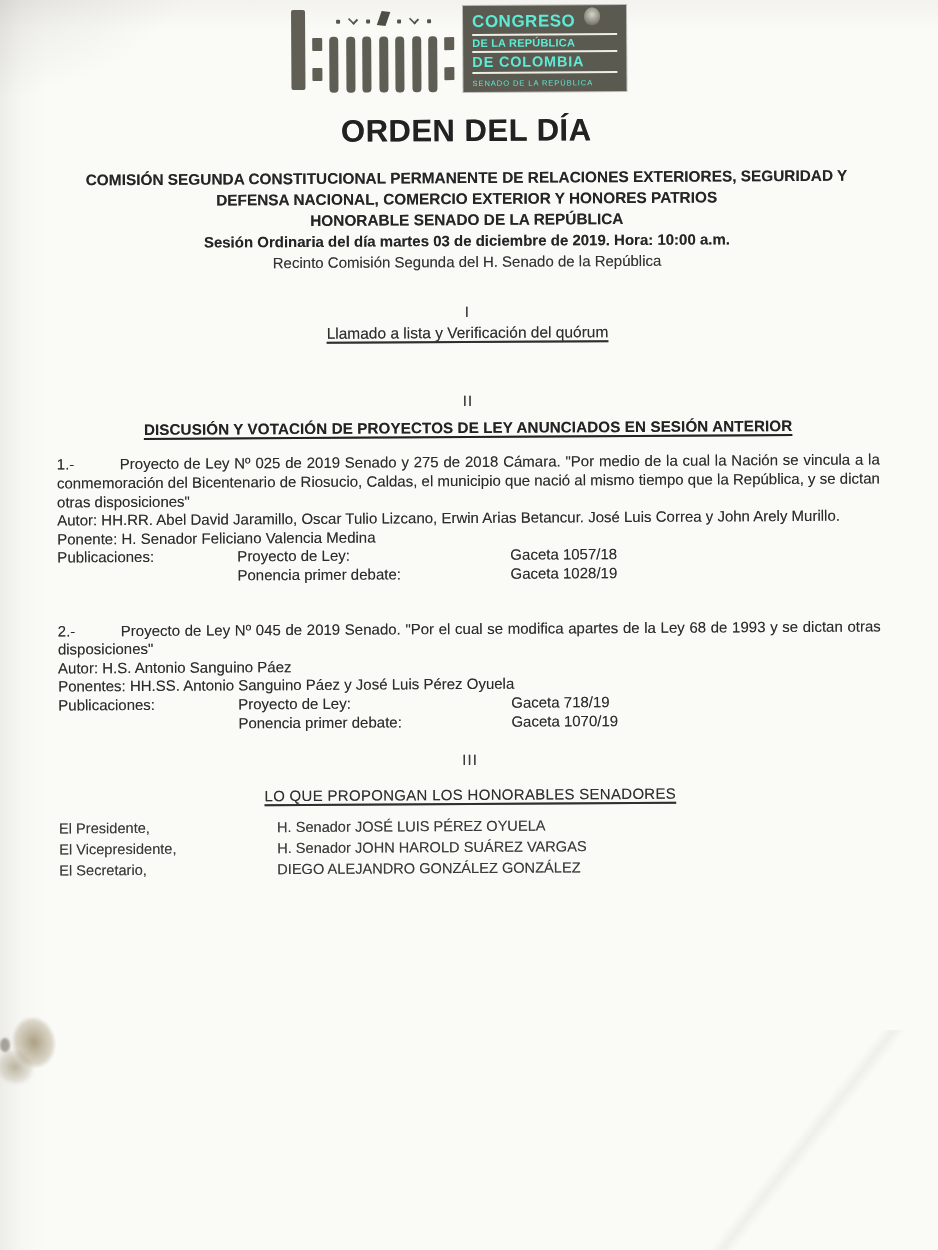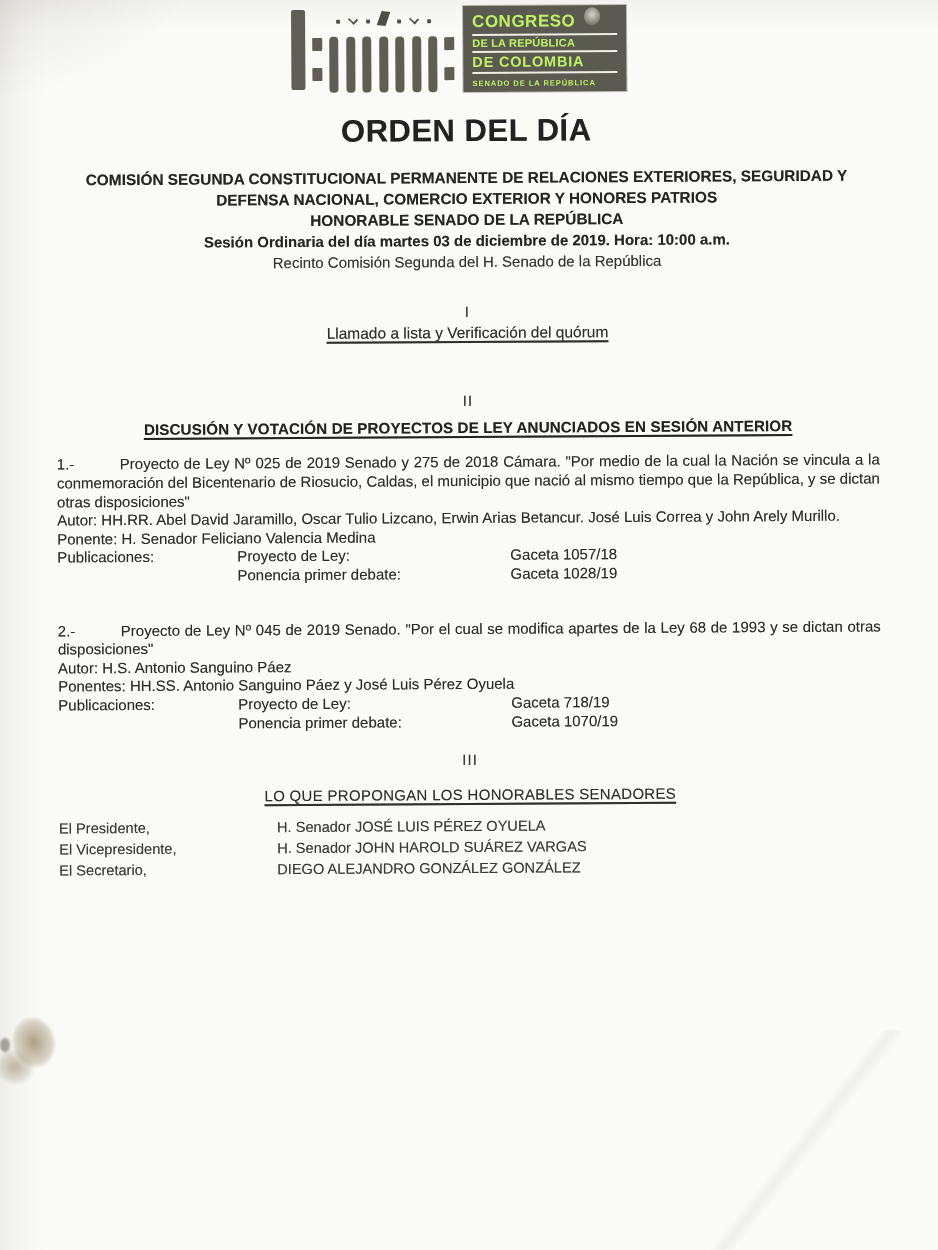--- a/index.html
+++ b/index.html
@@ -31,28 +31,28 @@
   .sq { width:10px; height:13px; background:#605e54; border-radius:1px; }
   .colonnade { display:flex; flex-direction:column; justify-content:flex-end; }
   .marks { display:flex; align-items:center; justify-content:center; gap:9px; height:22px; margin-bottom:4px; }
   .mark-dot { width:4px; height:4px; background:#55544a; border-radius:1px; }
   .mark-v { width:8px; height:8px; border-right:2.5px solid #55544a; border-bottom:2.5px solid #55544a; transform:rotate(45deg) scaleY(0.8); margin-top:-4px; }
   .mark-flag { width:9px; height:14px; background:#4f4e45; transform:skewX(-14deg) rotate(6deg); margin-top:-6px; }
   .bars { display:flex; gap:7.5px; }
   .colbar { width:9px; height:56px; background:#5f5e54; border-radius:4px; }
   .logo-box {
     position:relative; width:163px; height:86px; background:#5b5a50;
-    color:#bef264; padding:6px 9px 4px; margin-left:2px;
+    color:#5eead4; padding:6px 9px 4px; margin-left:2px;
     display:flex; flex-direction:column; box-shadow:0 0 0 1px rgba(80,78,70,0.35);
   }
   .logo-box .l1 { font-size:17px; font-weight:bold; letter-spacing:0.5px; }
   .logo-box .l2 { font-size:11px; font-weight:bold; letter-spacing:0.2px; }
   .logo-box .l3 { font-size:14.5px; font-weight:bold; letter-spacing:0.8px; }
   .logo-rule { height:2px; background:#efeee6; margin:1.5px 0; }
-  .logo-sub { font-size:7.6px; font-weight:bold; letter-spacing:0.9px; margin-top:4px; }
+  .logo-sub { font-size:7.6px; font-weight:normal; letter-spacing:0.9px; margin-top:4px; }
   .emblem {
     position:absolute; top:2px; right:26px; width:16px; height:18px;
     background:radial-gradient(circle at 50% 40%, rgba(235,233,220,0.85), rgba(235,233,220,0.25) 70%, transparent);
     border-radius:50% 50% 45% 45%;
   }
 
   
   .title { margin-top:19px; text-align:center; font-size:31px; font-weight:bold; letter-spacing:0.5px; color:#222; }
   .hdr { margin-top:19px; text-align:center; }
   .hdr .commission { font-weight:bold; font-size:15.4px; line-height:20.8px; max-width:784px; margin:0 auto; color:#252525; }

